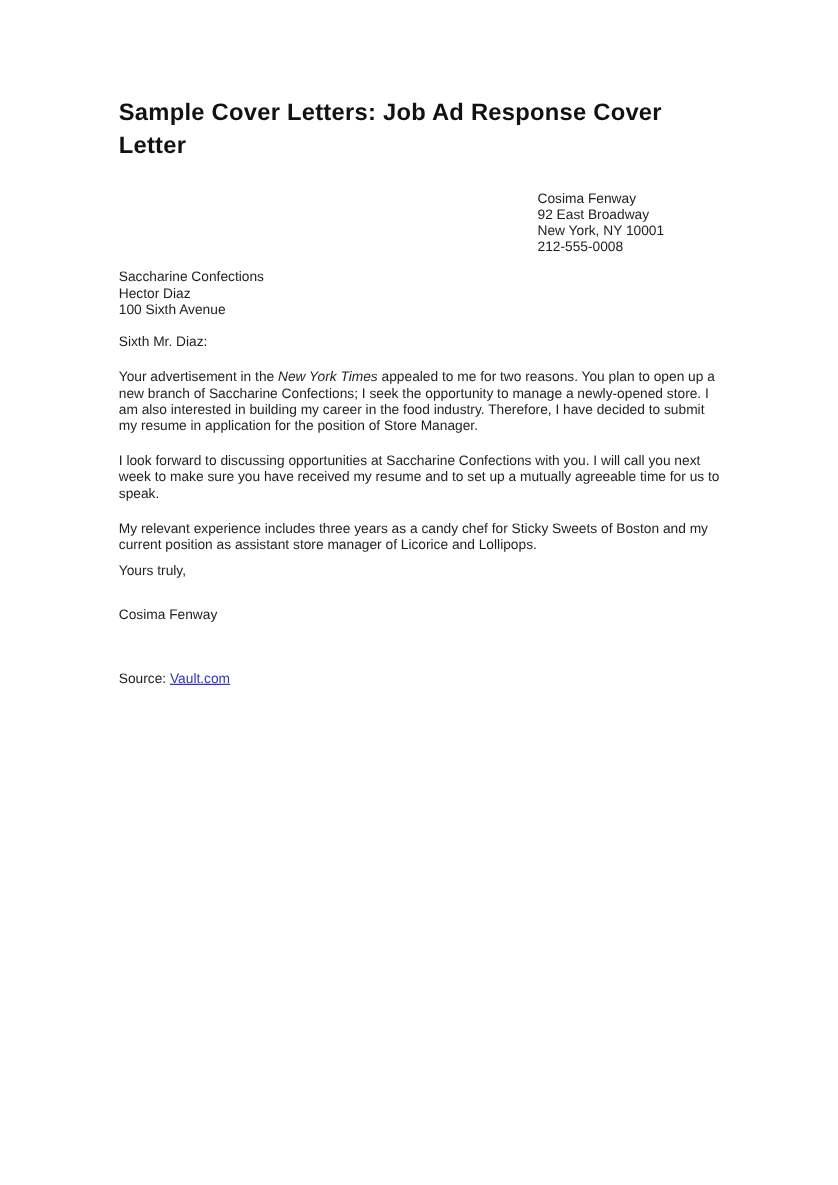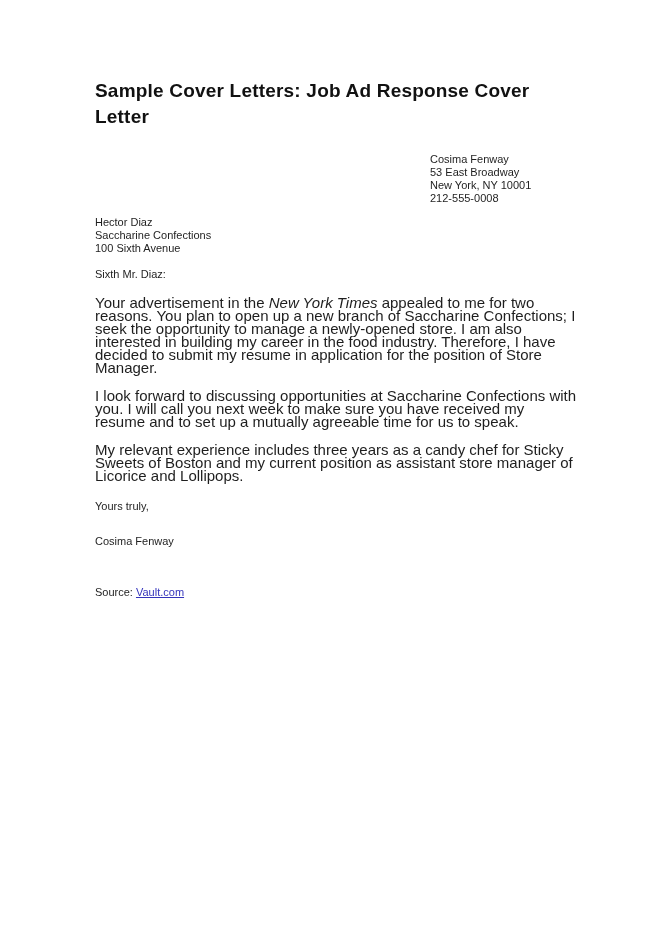--- a/index.html
+++ b/index.html
@@ -45,28 +45,28 @@
     font-size: 11px;
     line-height: 13px;
   }
   .salutation {
     margin-top: 13px;
     font-size: 11px;
     line-height: 13px;
   }
   .body-para {
     margin-top: 15px;
-    font-size: 15px;
+    font-size: 11px;
     line-height: 13px;
   }
   .body-para em {
     font-style: italic;
   }
   .closing {
-    margin-top: 18px;
+    margin-top: 8px;
     font-size: 11px;
     line-height: 13px;
   }
   .signature {
     margin-top: 22px;
     font-size: 11px;
     line-height: 13px;
   }
   .source-line {
     margin-top: 38px;
@@ -82,29 +82,29 @@
 </head>
 <body>
 
 <div class="page">
   <div class="content">
 
     <h1 class="doc-title">Sample Cover Letters: Job Ad Response Cover Letter</h1>
 
     <div class="sender-block">
       <div>Cosima Fenway</div>
-      <div>53 East Broadway</div>
+      <div>92 East Broadway</div>
       <div>New York, NY 10001</div>
       <div>212-555-0008</div>
     </div>
 
 
     <div class="recipient-block">
+      <div>Saccharine Confections</div>
       <div>Hector Diaz</div>
-      <div>Saccharine Confections</div>
       <div>100 Sixth Avenue</div>
     </div>
 
     <p class="salutation">Sixth Mr. Diaz:</p>
 
     <p class="body-para"><span>Your advertisement in the </span><em>New York Times</em><span> appealed to me for two reasons. You plan to open up a new branch of Saccharine Confections; I seek the opportunity to manage a newly-opened store. I am also interested in building my career in the food industry. Therefore, I have decided to submit my resume in application for the position of Store Manager.</span></p>
 
     <p class="body-para">I look forward to discussing opportunities at Saccharine Confections with you. I will call you next week to make sure you have received my resume and to set up a mutually agreeable time for us to speak.</p>
 
     <p class="body-para">My relevant experience includes three years as a candy chef for Sticky Sweets of Boston and my current position as assistant store manager of Licorice and Lollipops.</p>

